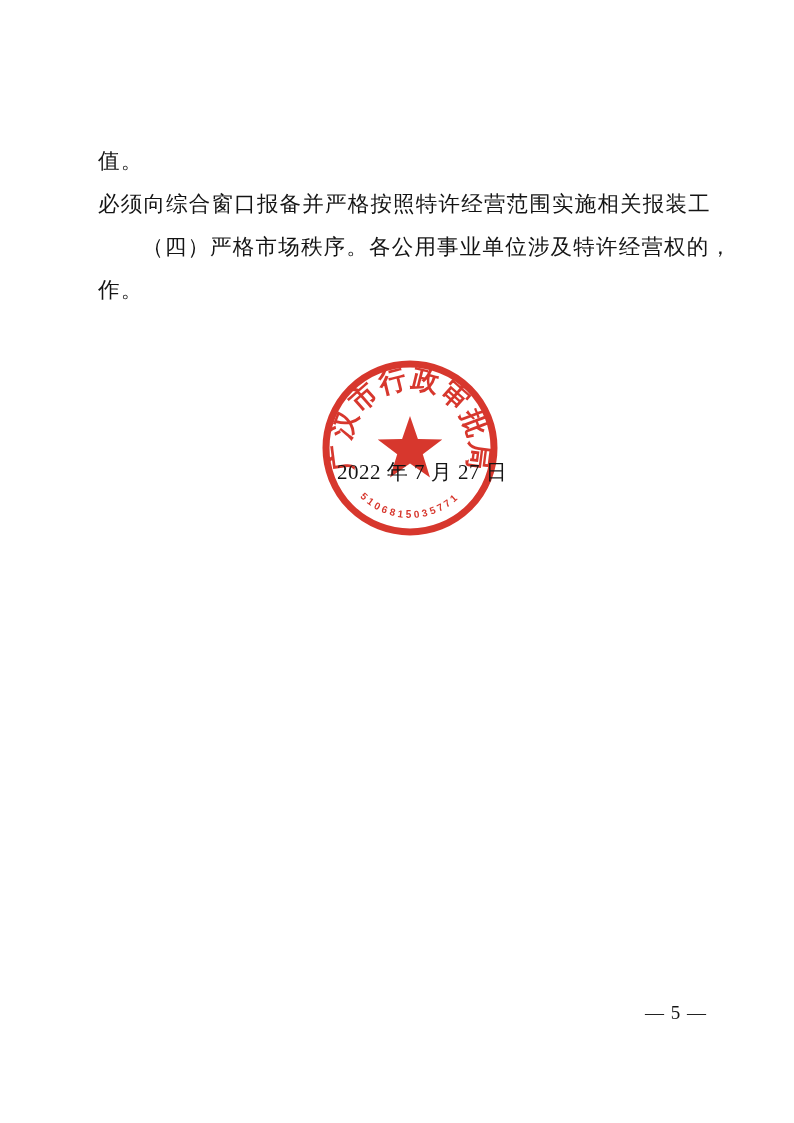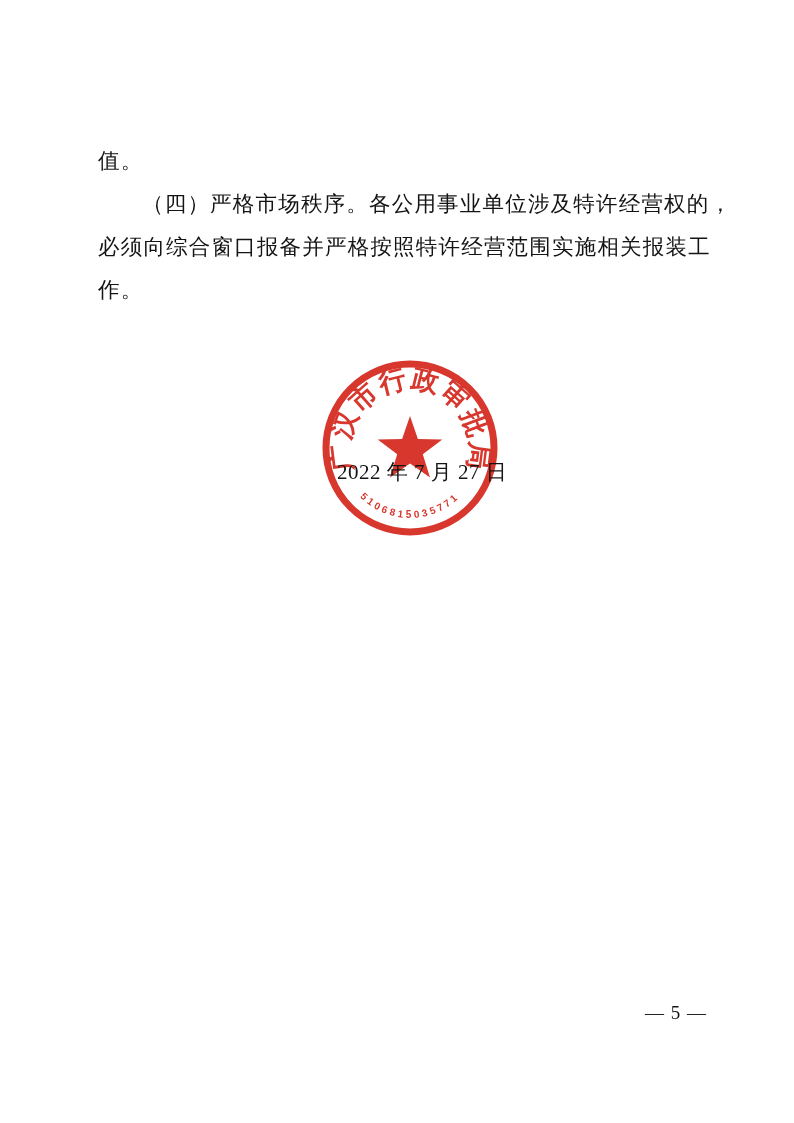--- a/index.html
+++ b/index.html
@@ -79,22 +79,22 @@
     white-space: nowrap;
   }
 </style>
 </head>
 <body>
 
 <div class="page">
 
   <div class="body-text">
     <div class="body-line">值。</div>
+    <div class="body-line">必须向综合窗口报备并严格按照特许经营范围实施相关报装工</div>
     <div class="body-line indent">（四）严格市场秩序。各公用事业单位涉及特许经营权的，</div>
-    <div class="body-line">必须向综合窗口报备并严格按照特许经营范围实施相关报装工</div>
     <div class="body-line">作。</div>
   </div>
 
   <svg class="seal" viewBox="0 0 176 176" xmlns="http://www.w3.org/2000/svg">
     <circle cx="88" cy="88" r="84" fill="none" stroke="#d4281e" stroke-width="7"></circle>
     <path id="sealTopArc" d="M 33.6 113.4 A 60 60 0 1 1 142.4 113.4" fill="none"></path>
     <text class="seal-name-text" text-anchor="middle">
       <textPath href="#sealTopArc" startOffset="50%">广汉市行政审批局</textPath>
     </text>
     <polygon fill="#d4281e" points="88,56 95.9,79.1 120.3,79.5 100.8,94.2 108.0,117.5 88,103.5 68.0,117.5 75.2,94.2 55.7,79.5 80.1,79.1"></polygon>

